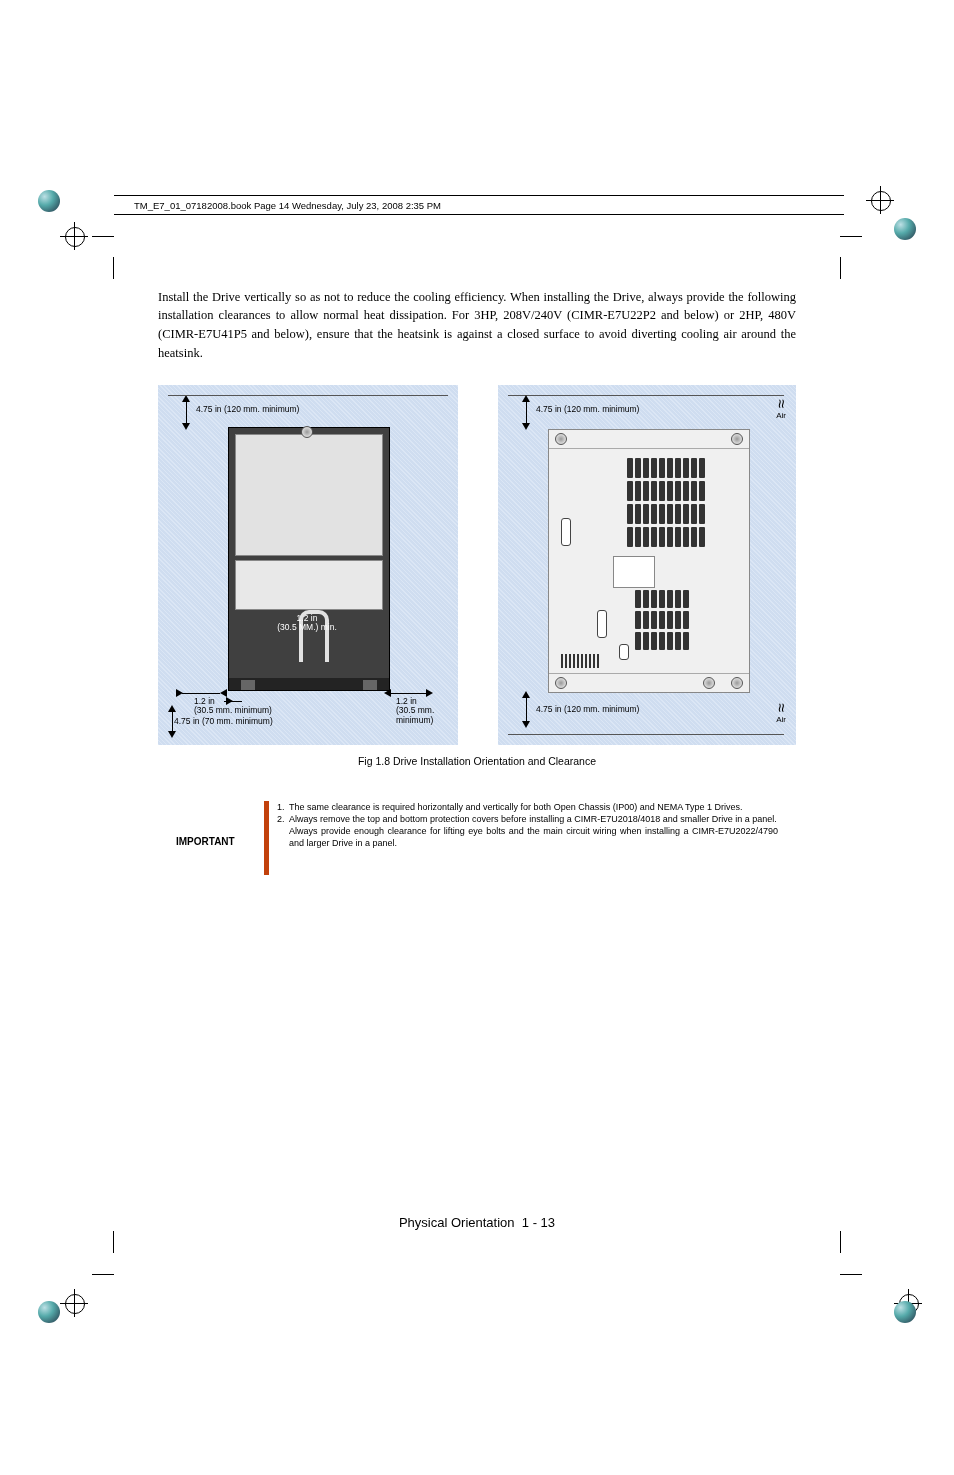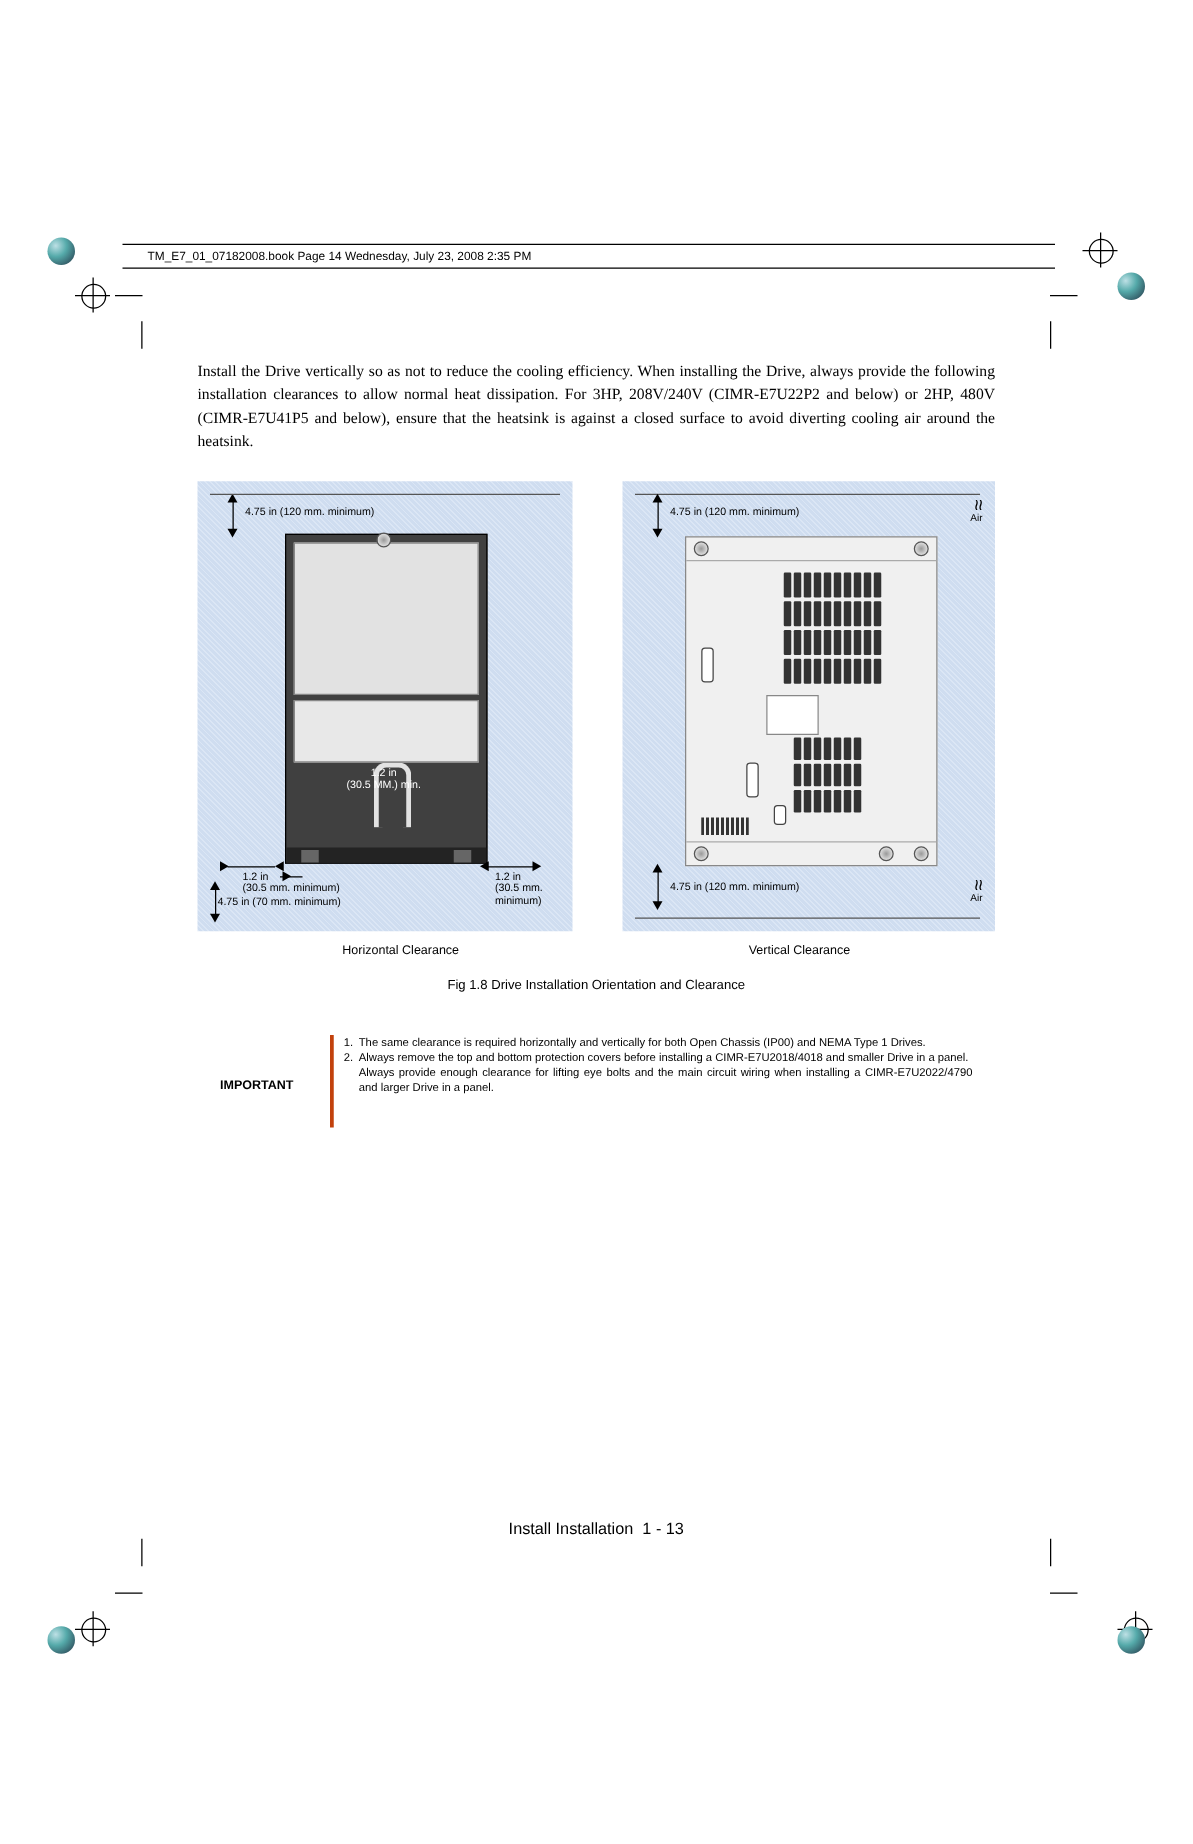--- a/index.html
+++ b/index.html
@@ -47,21 +47,21 @@
   .colorball {
     position: absolute;
     width: 22px;
     height: 22px;
     border-radius: 50%;
     background: radial-gradient(circle at 30% 30%, #bde0e5 0%, #5aa 40%, #234 100%);
   }
   .header-line {
     position: absolute;
     top: 195px;
-    left: 98px;
+    left: 114px;
     right: 110px;
     border-top: 1px solid #000;
     border-bottom: 1px solid #000;
     height: 18px;
     font-size: 9.5px;
     font-family: Arial, sans-serif;
     display: flex;
     align-items: center;
     padding-left: 20px;
   }
@@ -209,21 +209,21 @@
     display: flex;
     font-family: Arial, sans-serif;
     font-size: 9px;
     align-items: flex-start;
     margin: 0 18px;
   }
   .important-label {
     font-weight: bold;
     font-size: 10px;
     padding: 8px 10px 0 0;
-    border-right: 3px solid #c2410c;
+    border-right: 5px solid #c2410c;
     min-width: 78px;
     text-align: left;
     height: 66px;
     display: flex;
     align-items: center;
     justify-content: flex-start;
   }
   .important-list {
     padding-left: 8px;
     text-align: justify;
@@ -494,24 +494,20 @@
         </div>
 
         <div class="varrow" style="left:28px; top:310px; height:28px;"></div>
         <div class="ah-up" style="left:24px; top:306px;"></div>
         <div class="ah-down" style="left:24px; top:336px;"></div>
         <div class="label-txt" style="left:38px; top:320px;">4.75 in (120 mm. minimum)</div>
         <div class="hline" style="left:10px; bottom:10px; width:276px; background:#555;"></div>
       </div>
     </div>
 
-    <div class="captions">
-      <span>Horizontal Clearance</span>
-      <span>Vertical Clearance</span>
-    </div>
 
     <div class="fig-caption">Fig 1.8  Drive Installation Orientation and Clearance</div>
 
     <div class="important-block">
       <div class="important-label">IMPORTANT</div>
       <div class="important-list">
         <div class="important-item">
           <div class="important-num">1.</div>
           <div>The same clearance is required horizontally and vertically for both Open Chassis (IP00) and NEMA Type 1 Drives.</div>
         </div>
@@ -521,21 +517,21 @@
         </div>
         <div class="important-item">
           <div class="important-num"></div>
           <div>Always provide enough clearance for lifting eye bolts and the main circuit wiring when installing a CIMR-E7U2022/4790 and larger Drive in a panel.</div>
         </div>
       </div>
     </div>
   </div>
 
   <div class="footer">
-    <span>Install Installation</span>&nbsp;&nbsp;<span>1 - 13</span>
+    <span>Physical Orientation</span>&nbsp;&nbsp;<span>1 - 13</span>
   </div>
 
   <div>
     <div class="crosshair" style="bottom:186px; left:60px;">
         <div class="ring"></div>
       </div>
     <div class="colorball" style="bottom:152px; left:38px;"></div>
     <div class="hline" style="bottom:200px; left:92px; width:22px;"></div>
     <div class="vline" style="bottom:222px; left:113px; height:22px;"></div>
 

